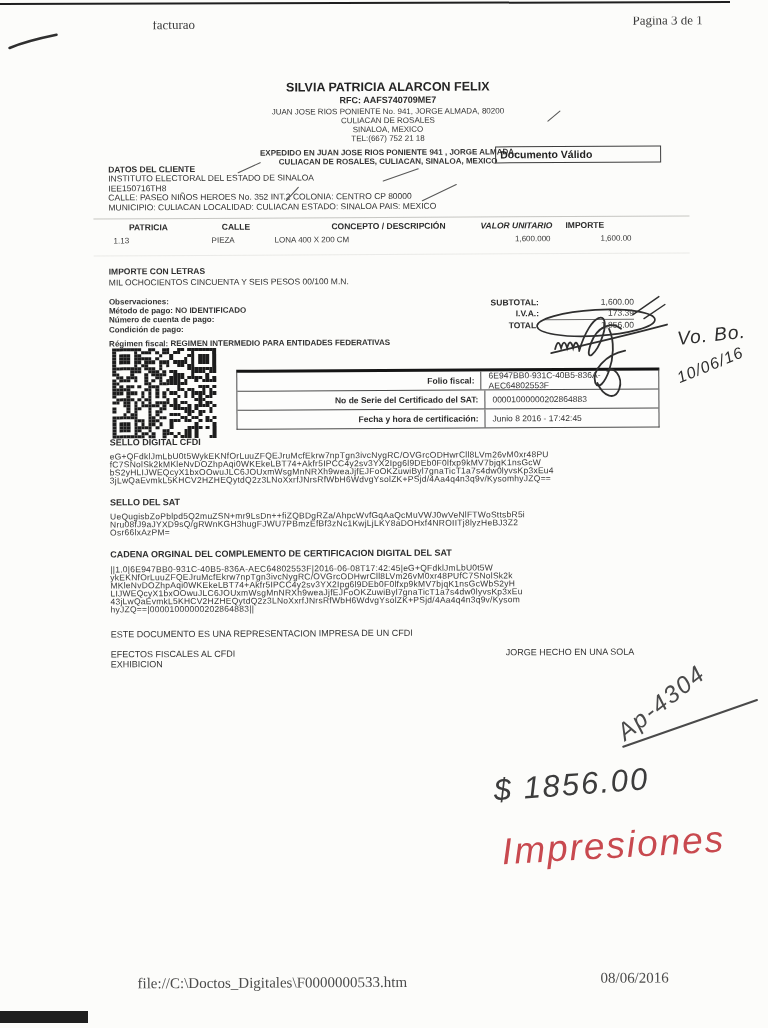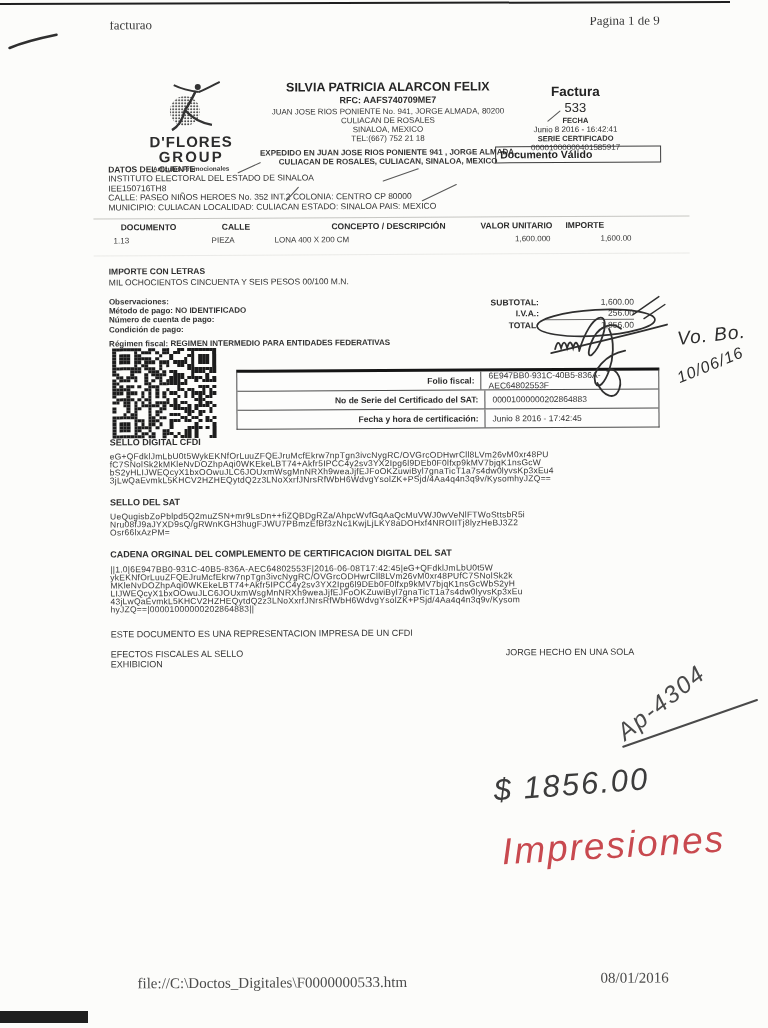--- a/index.html
+++ b/index.html
@@ -8,21 +8,21 @@
     background:#fcfcfa;overflow:hidden;
     font-family:"Liberation Sans",sans-serif;color:#2e2e2e;
   }
   #doc{position:absolute;left:0;top:0;width:768px;height:1028px;transform:rotate(-0.3deg);}
   .abs{position:absolute;}
   .b{font-weight:bold;}
   .ctr{text-align:center;}
   .rt{text-align:right;}
   .serif{font-family:"Liberation Serif",serif;}
   .clip{position:absolute;overflow:hidden;}
-  .clip > div{margin-top:-4px;font-size:13px;color:#3a3a3a;white-space:nowrap;}
+  .clip > div{margin-top:-4px;font-size:13px;color:#3a3a3a;white-space:nowrap;margin-left:43px;}
   .tiny{font-size:8px;line-height:9.2px;color:#333;}
   .small{font-size:8.5px;line-height:9.4px;color:#2f2f2f;}
   .addr{font-size:8px;line-height:9px;color:#353535;}
   .sello{font-size:8.5px;line-height:8px;letter-spacing:0.25px;color:#363636;white-space:nowrap;}
   .hw{position:absolute;font-style:italic;white-space:nowrap;}
   .hairline{position:absolute;background:#9a9a96;height:1px;}
   
   #fiscalbox{
     position:absolute;left:237px;top:369px;width:421px;
     border:1px solid #4a4a4a;border-top:3px solid #151515;background:#fdfdfc;
@@ -52,79 +52,52 @@
 
 <div id="page">
   <div class="scanline" style="left:0;top:2px;width:730px;height:2px;transform:rotate(-0.15deg);"></div>
 
   <div id="doc">
 
     <div class="clip" style="left:112px;top:20px;width:140px;height:12px;">
       <div class="serif">facturao</div>
     </div>
     <div class="clip" style="left:592px;top:18px;width:140px;height:13px;">
-      <div class="serif">Pagina 1 de 9</div>
-    </div>
-
-    <div class="abs ctr" style="left:133px;top:80px;width:120px;">
-      <svg width="74" height="50" viewBox="0 0 74 50">
-        <defs>
-          <pattern id="dots" width="3" height="3" patternUnits="userSpaceOnUse">
-            <circle cx="1.2" cy="1.2" r="0.95" fill="#3d3d3d"></circle>
-          </pattern>
-        </defs>
-        <circle cx="31" cy="30" r="15" fill="url(#dots)"></circle>
-        <circle cx="44" cy="6" r="3" fill="#333"></circle>
-        <path d="M42 10 C38 18 35 24 31 29" stroke="#333" stroke-width="2.6" fill="none"></path>
-        <path d="M20 4 C28 8 37 10 45 11" stroke="#333" stroke-width="2" fill="none"></path>
-        <path d="M45 11 C53 8 60 4 66 1" stroke="#333" stroke-width="2" fill="none"></path>
-        <path d="M31 29 C38 37 47 42 58 44" stroke="#333" stroke-width="2.4" fill="none"></path>
-        <path d="M31 29 C29 38 25 45 18 49" stroke="#333" stroke-width="2.4" fill="none"></path>
-      </svg>
-      <div class="b" style="font-size:15px;letter-spacing:1px;line-height:14px;color:#2c2c2c;">D'FLORES</div>
-      <div class="b" style="font-size:15px;letter-spacing:2px;line-height:15px;color:#2c2c2c;">GROUP</div>
-      <div class="b" style="font-size:6.5px;color:#3a3a3a;margin-top:1px;">Artículos Promocionales</div>
-    </div>
+      <div class="serif">Pagina 3 de 1</div>
+    </div>
+
 
     <div class="abs ctr" style="left:240px;top:80px;width:300px;">
       <div class="b" style="font-size:12.5px;color:#242424;">SILVIA PATRICIA ALARCON FELIX</div>
       <div class="b" style="font-size:9px;margin-top:1px;color:#2b2b2b;">RFC: AAFS740709ME7</div>
       <div class="addr" style="margin-top:2px;">JUAN JOSE RIOS PONIENTE No. 941, JORGE ALMADA, 80200</div>
       <div class="addr">CULIACAN DE ROSALES</div>
       <div class="addr">SINALOA, MEXICO</div>
       <div class="addr">TEL:(667) 752 21 18</div>
     </div>
     <div class="abs ctr" style="left:240px;top:148px;width:300px;">
       <div class="addr b">EXPEDIDO EN JUAN JOSE RIOS PONIENTE 941 , JORGE ALMADA,</div>
       <div class="addr b">CULIACAN DE ROSALES, CULIACAN, SINALOA, MEXICO</div>
     </div>
 
-    <div class="abs ctr" style="left:500px;top:85px;width:155px;">
-      <div class="b" style="font-size:13.5px;color:#242424;">Factura</div>
-      <div style="font-size:13px;margin-top:1px;color:#2b2b2b;">533</div>
-      <div class="b" style="font-size:7.5px;margin-top:1px;">FECHA</div>
-      <div style="font-size:8px;">Junio 8 2016 - 16:42:41</div>
-      <div class="b" style="font-size:7.5px;">SERIE CERTIFICADO</div>
-      <div style="font-size:8px;">00001000000401585917</div>
-    </div>
     <div id="badge">Documento Válido</div>
 
     <div class="abs" style="left:110px;top:164px;width:470px;">
       <div class="small b">DATOS DEL CLIENTE</div>
       <div class="small">INSTITUTO ELECTORAL DEL ESTADO DE SINALOA</div>
       <div class="small">IEE150716TH8</div>
       <div class="small">CALLE: PASEO NIÑOS HEROES No. 352 INT.2 COLONIA: CENTRO CP 80000</div>
       <div class="small">MUNICIPIO: CULIACAN LOCALIDAD: CULIACAN ESTADO: SINALOA PAIS: MEXICO</div>
     </div>
 
     <div class="hairline" style="left:95px;top:217px;width:596px;opacity:.55;"></div>
-    <span class="th ctr" style="left:110px;top:221px;width:80px;">DOCUMENTO</span>
+    <span class="th ctr" style="left:110px;top:221px;width:80px;">PATRICIA</span>
     <span class="th ctr" style="left:200px;top:221px;width:75px;">CALLE</span>
     <span class="th ctr" style="left:290px;top:221px;width:200px;">CONCEPTO / DESCRIPCIÓN</span>
-    <span class="th" style="left:482px;top:221px;">VALOR UNITARIO</span>
+    <span class="th" style="left:482px;top:221px;font-style:italic;">VALOR UNITARIO</span>
     <span class="th" style="left:567px;top:221px;">IMPORTE</span>
 
     <span class="td" style="left:115px;top:235px;">1.13</span>
     <span class="td" style="left:213px;top:235px;">PIEZA</span>
     <span class="td" style="left:276px;top:235px;">LONA 400 X 200 CM</span>
     <span class="td rt" style="left:460px;top:235px;width:92px;">1,600.000</span>
     <span class="td rt" style="left:545px;top:235px;width:88px;">1,600.00</span>
     <div class="hairline" style="left:95px;top:254px;width:596px;opacity:.18;"></div>
 
     <div class="abs" style="left:110px;top:266px;width:460px;">
@@ -136,21 +109,21 @@
       <div class="tiny b">Observaciones:</div>
       <div class="tiny b">Método de pago: NO IDENTIFICADO</div>
       <div class="tiny b">Número de cuenta de pago:</div>
       <div class="tiny b">Condición de pago:</div>
     </div>
     <div class="abs tiny b" style="left:110px;top:338px;width:420px;">Régimen fiscal: REGIMEN INTERMEDIO PARA ENTIDADES FEDERATIVAS</div>
 
     <span class="th rt" style="left:440px;top:298px;width:100px;">SUBTOTAL:</span>
     <span class="td rt" style="left:545px;top:298px;width:90px;font-size:8.5px;">1,600.00</span>
     <span class="th rt" style="left:440px;top:309px;width:100px;">I.V.A.:</span>
-    <span class="td rt" style="left:545px;top:309px;width:90px;font-size:8.5px;border-bottom:1px solid #6a6a6a;padding-bottom:1px;">256.00</span>
+    <span class="td rt" style="left:545px;top:309px;width:90px;font-size:8.5px;border-bottom:1px solid #6a6a6a;padding-bottom:1px;">173.39</span>
     <span class="th rt" style="left:440px;top:321px;width:100px;">TOTAL:</span>
     <span class="td rt" style="left:545px;top:321px;width:90px;font-size:8.5px;">1,856.00</span>
 
     <div id="qr">
         <i style="grid-row:1;grid-column:1"></i>
         <i style="grid-row:1;grid-column:2"></i>
         <i style="grid-row:1;grid-column:3"></i>
         <i style="grid-row:1;grid-column:4"></i>
         <i style="grid-row:1;grid-column:5"></i>
         <i style="grid-row:1;grid-column:6"></i>
@@ -628,33 +601,33 @@
       <div class="sello">||1.0|6E947BB0-931C-40B5-836A-AEC64802553F|2016-06-08T17:42:45|eG+QFdklJmLbU0t5W</div>
       <div class="sello">ykEKNfOrLuuZFQEJruMcfEkrw7npTgn3ivcNygRC/OVGrcODHwrCll8LVm26vM0xr48PUfC7SNolSk2k</div>
       <div class="sello">MKleNvDOZhpAqi0WKEkeLBT74+Akfr5IPCC4y2sv3YX2Ipg6l9DEb0F0lfxp9kMV7bjqK1nsGcWbS2yH</div>
       <div class="sello">LIJWEQcyX1bxOOwuJLC6JOUxmWsgMnNRXh9weaJjfEJFoOKZuwiByl7gnaTicT1a7s4dw0lyvsKp3xEu</div>
       <div class="sello">43jLwQaEvmkL5KHCV2HZHEQytdQ2z3LNoXxrfJNrsRfWbH6WdvgYsolZK+PSjd/4Aa4q4n3q9v/Kysom</div>
       <div class="sello">hyJZQ==|00001000000202864883||</div>
     </div>
 
     <div class="abs" style="left:110px;top:628px;font-size:9px;color:#333;">ESTE DOCUMENTO ES UNA REPRESENTACION IMPRESA DE UN CFDI</div>
     <div class="abs" style="left:110px;top:648px;font-size:9px;line-height:10px;color:#333;">
-      <div>EFECTOS FISCALES AL SELLO</div>
+      <div>EFECTOS FISCALES AL CFDI</div>
       <div>EXHIBICION</div>
     </div>
     <div class="abs" style="left:505px;top:648px;font-size:9px;color:#333;">JORGE HECHO EN UNA SOLA</div>
 
     <span class="hw" style="left:678px;top:326px;font-size:19px;color:#2d2d2d;transform:rotate(-6deg);letter-spacing:1px;">Vo. Bo.</span>
     <span class="hw" style="left:676px;top:358px;font-size:16px;color:#2d2d2d;transform:rotate(-22deg);letter-spacing:1px;">10/06/16</span>
     <span class="hw" style="left:608px;top:690px;font-size:24px;color:#4a4a4a;transform:rotate(-38deg);letter-spacing:2px;">Ap-4304</span>
     <span class="hw" style="left:492px;top:768px;font-size:31px;color:#3c3c3c;transform:rotate(-4deg);letter-spacing:2px;">$ 1856.00</span>
     <span class="hw" style="left:500px;top:826px;font-size:37px;color:#c8494f;transform:rotate(-3deg);letter-spacing:2px;">Impresiones</span>
 
     <div class="abs serif" style="left:135px;top:974px;font-size:15px;color:#4b4b4b;">file://C:\Doctos_Digitales\F0000000533.htm</div>
-    <div class="abs serif" style="left:598px;top:971px;font-size:15px;color:#4b4b4b;">08/01/2016</div>
+    <div class="abs serif" style="left:598px;top:971px;font-size:15px;color:#4b4b4b;">08/06/2016</div>
 
     <svg id="ink" width="768" height="1028" viewBox="0 0 768 1028">
       <g stroke="#2f2f2f" fill="none" stroke-linecap="round">
 
         <path d="M12 46 C26 40 44 36 59 33" stroke-width="2.6"></path>
 
         <g stroke-width="1.1" opacity="0.8">
           <path d="M240 172 L262 162"></path>
           <path d="M385 181 L420 169"></path>
           <path d="M288 200 L300 187"></path>

